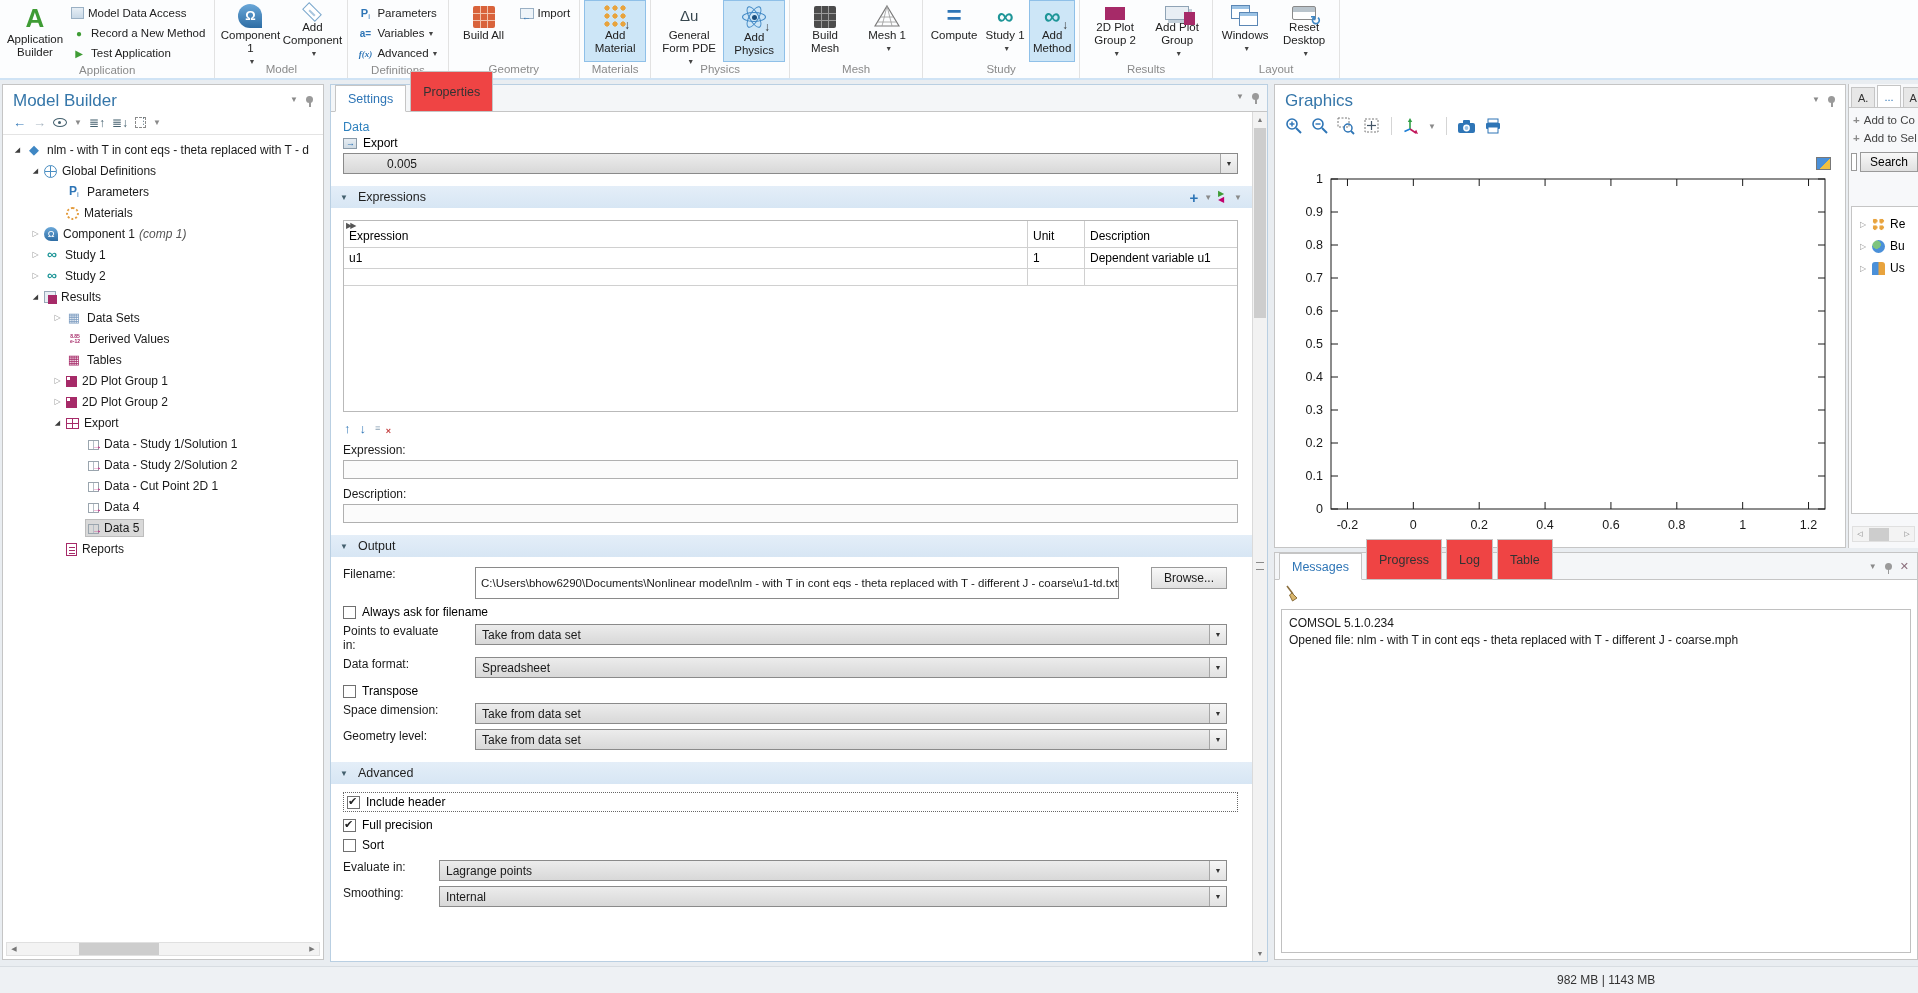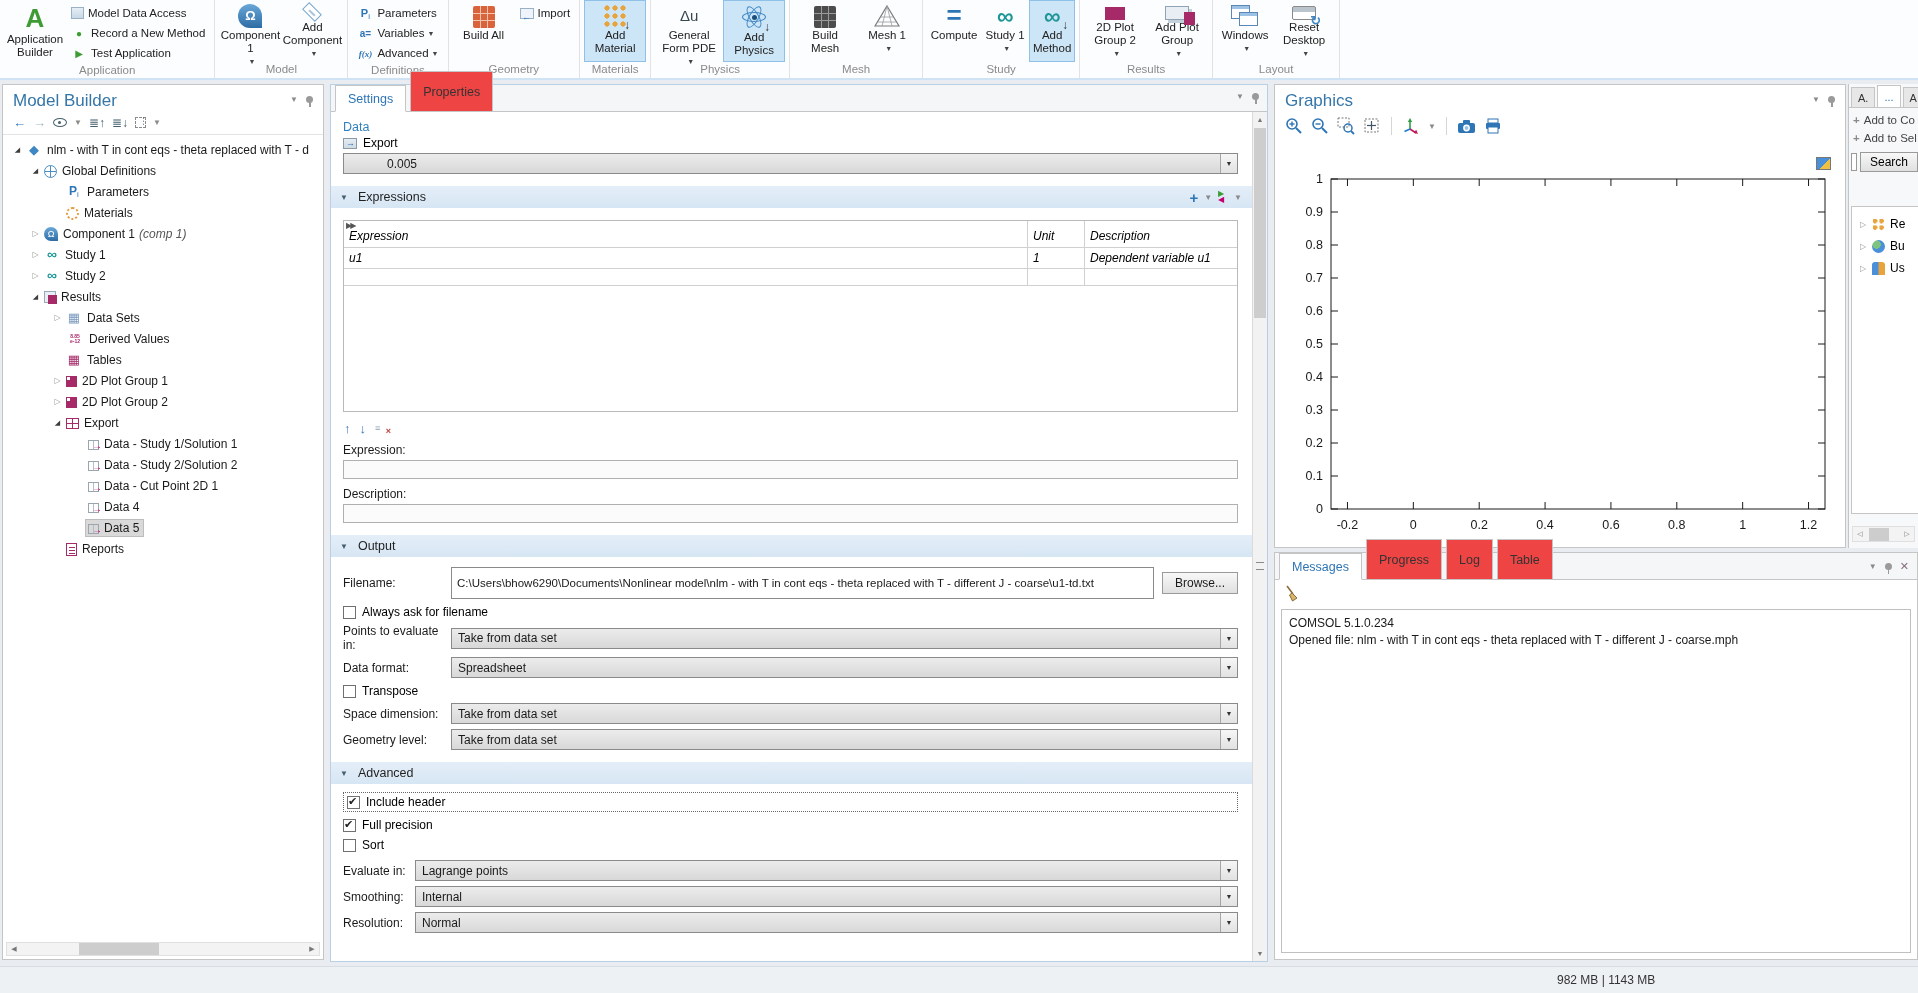--- a/index.html
+++ b/index.html
@@ -132,35 +132,35 @@
   .mrow { margin:0 14px 0 12px;padding-left:43px; }
   .sect { height:22px; background:linear-gradient(#e4eef8,#d7e6f4); display:flex; align-items:center; font-size:12.5px; color:#1f1f1f; padding-left:9px; margin-top:12px; position:relative; }
   .sect .sarr { font-size:8px; color:#44606e; margin-right:10px; }
   .sect .tools { position:absolute; right:10px; display:flex; align-items:center; gap:6px; }
   .plus { color:#2e75b6; font:bold 15px/15px "Liberation Sans",sans-serif; }
   .swapic { display:inline-block; width:10px; height:12px; position:relative; }
   .swapic::before { content:"▶"; position:absolute; left:0; top:-2px; color:#3f9c35; font-size:8px; }
   .swapic::after { content:"◀"; position:absolute; left:0; bottom:-1px; color:#c2006e; font-size:8px; }
   .xtable { margin:12px 14px 0 12px; border:1px solid #b9b9b9; height:192px; background:#fff; font-size:12px; position:relative; }
   .throw { display:flex; border-bottom:1px solid #d0d0d0; height:24px; }
-  .tcell { padding:3px 5px 0 5px; border-right:1px solid #d0d0d0; overflow:hidden; white-space:nowrap;font-style:italic; }
+  .tcell { padding:3px 5px 0 5px; border-right:1px solid #d0d0d0; overflow:hidden; white-space:nowrap; }
   .tc1 { flex:1; } .tc2 { width:57px; } .tc3 { width:152px; border-right:none; }
   .corner { position:absolute; left:2px; top:0px; font-size:8px; color:#555; letter-spacing:-2px; }
   .hdr .tcell { padding-top:8px; }
   .hdr { height:27px; }
   .rowline { height:21px; }
   .rowempty { height:17px; }
   .udtools { display:flex; align-items:center; gap:9px; margin:10px 0 0 13px; }
   .ud { color:#2e75b6; font:bold 13px/13px "Liberation Sans",sans-serif; }
   .dellist { position:relative; width:13px; height:11px; color:#8aa0b4; font:bold 9px/11px "Liberation Sans",sans-serif; }
   .dellist::before { content:"≡"; }
   .dellist::after { content:"×"; position:absolute; right:-3px; bottom:-3px; color:#c23b3b; font-size:9px; }
   .flabel { font-size:12px; color:#1a1a1a; margin:8px 0 3px 12px; }
   .tinput { height:19px; background:#fbfbfb; border:1px solid #b0b0b0; margin:0 14px 0 12px; }
-  .frow { display:flex; align-items:center; margin:5px 14px 0 12px; font-size:12px; color:#1a1a1a; }
+  .frow { display:flex; align-items:flex-start; margin:5px 25px 0 12px; font-size:12px; color:#1a1a1a;gap:24px; }
   .frow .lab { width:108px; flex:none; }
   .frow .lab2 { width:72px; flex:none; }
   .frow .combo { flex:1; }
   .filein { flex:1; height:32px; background:#fff; border:1px solid #8a8a8a; padding:0 5px; font-size:11.5px; display:flex; align-items:center; overflow:hidden; white-space:nowrap; }
   .btn { height:22px; background:linear-gradient(#f8f8f8,#e0e0e0); border:1px solid #9a9a9a; padding:0 12px; font-size:12px; display:flex; align-items:center; margin-left:8px; flex:none; }
   .cb { width:13px; height:13px; border:1px solid #707070; background:#fff; margin-right:6px; flex:none; position:relative; }
   .cb.on::before { content:"✔"; position:absolute; left:0px; top:-2px; font-size:11px; color:#222; }
   .cbrow { display:flex; align-items:center; margin:6px 14px 0 12px; font-size:12px; }
   .focusbox { border:1px dotted #666; margin:8px 14px 0 12px; padding:2px 3px; display:flex; align-items:center; font-size:12px; }
   .vscroll { position:absolute; right:0; top:27px; bottom:0; width:15px; background:#f2f2f2; border-left:1px solid #dadada; }
@@ -683,27 +683,20 @@
         <span class="lab2">Evaluate in:</span>
         <div class="combo">
             <span>Lagrange points</span>
             <span class="dd">▼</span>
           </div>
       </div>
       <div class="frow">
         <span class="lab2">Smoothing:</span>
         <div class="combo">
             <span>Internal</span>
-            <span class="dd">▼</span>
-          </div>
-      </div>
-      <div class="frow">
-        <span class="lab2">Resolution:</span>
-        <div class="combo">
-            <span>Normal</span>
             <span class="dd">▼</span>
           </div>
       </div>
     </div>
     <div class="vscroll">
       <div class="vsb">▲</div>
       <div class="vthumb"></div>
       <div class="vgrip"></div>
       <div class="vsb down">▼</div>
     </div>

